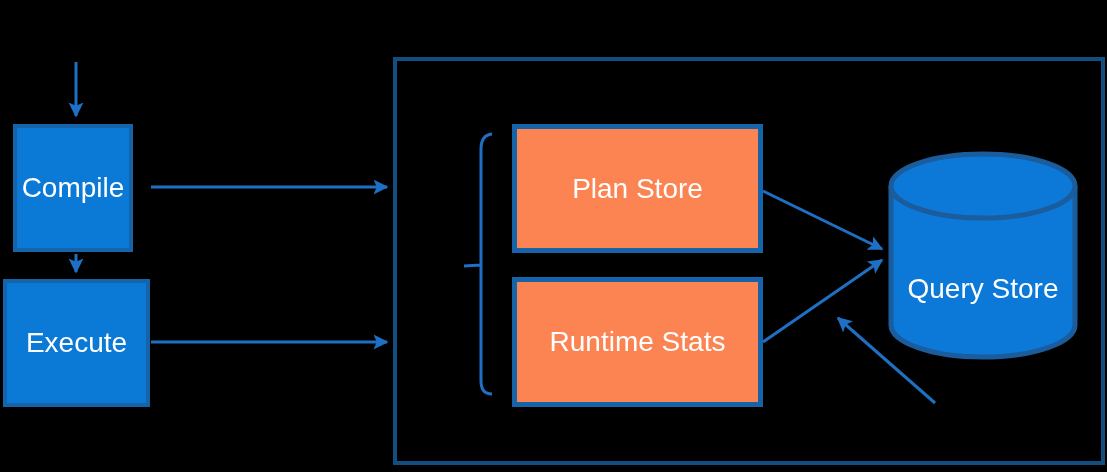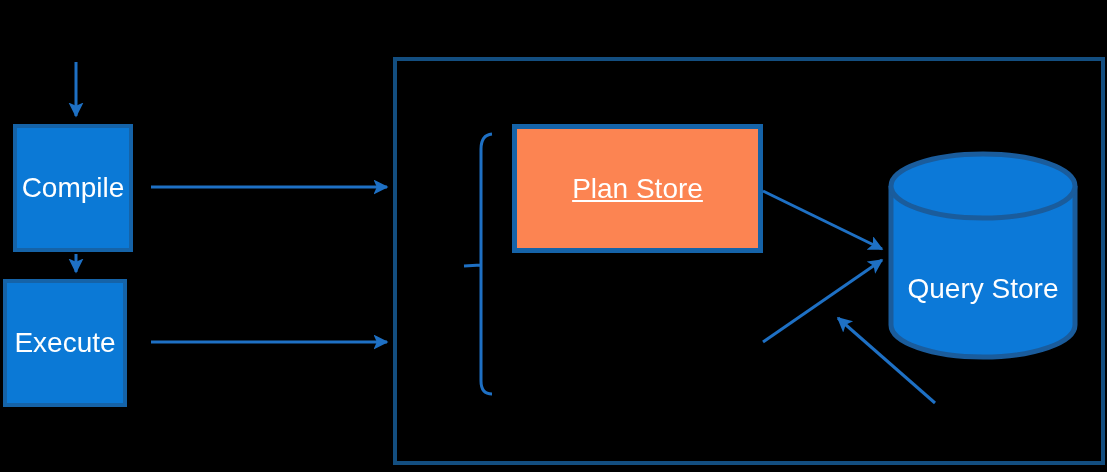--- a/index.html
+++ b/index.html
@@ -25,23 +25,23 @@
     position:absolute;
     box-sizing:border-box;
     display:flex;align-items:center;justify-content:center;
     border:4px solid var(--node-border,#1563a8);
     color:var(--text,#fff);
     font-size:28px;
     z-index:1;
     text-align:center;
   }
   .blue-node{background:var(--node-blue-fill,#0b79d6);}
-  .orange-node{background:var(--orange-fill,#fc8452);border-width:5px;text-decoration:underline;}
+  .orange-node{background:var(--orange-fill,#fc8452);border-width:5px;}
   .compile{left:13px;top:124px;width:120px;height:128px;}
-  .execute{left:3px;top:279px;width:124px;height:128px;}
+  .execute{left:3px;top:279px;width:147px;height:128px;}
   .plan-store{left:512px;top:124px;width:251px;height:129px;}
   .runtime-stats{left:512px;top:277px;width:251px;height:130px;}
   .boundary{
     position:absolute;
     box-sizing:border-box;
     left:393px;top:57px;width:712px;height:408px;
     border:4px solid var(--container-border,#134e80);
     background:transparent;
     z-index:0;
   }
@@ -81,20 +81,23 @@
   <div class="node blue-node compile">
     <span>Compile</span>
   </div>
   <div class="node blue-node execute">
     <span>Execute</span>
   </div>
 
   <div class="node orange-node plan-store">
     <span>Plan Store</span>
   </div>
+  <div class="node orange-node runtime-stats">
+    <span>Runtime Stats</span>
+  </div>
 
   <svg class="overlay" viewBox="0 0 1107 472">
     <defs>
       <marker id="ah" markerWidth="6" markerHeight="6" refX="4.5" refY="2.5" orient="auto" markerUnits="strokeWidth">
         <path class="arrowhead-shape" d="M0,0 L5,2.5 L0,5 L1.1,2.5 Z"></path>
       </marker>
     </defs>
 
     <g>
       <path class="cyl-shape" d="M 891 186 L 891 325 A 92 32 0 0 0 1075 325 L 1075 186"></path>

